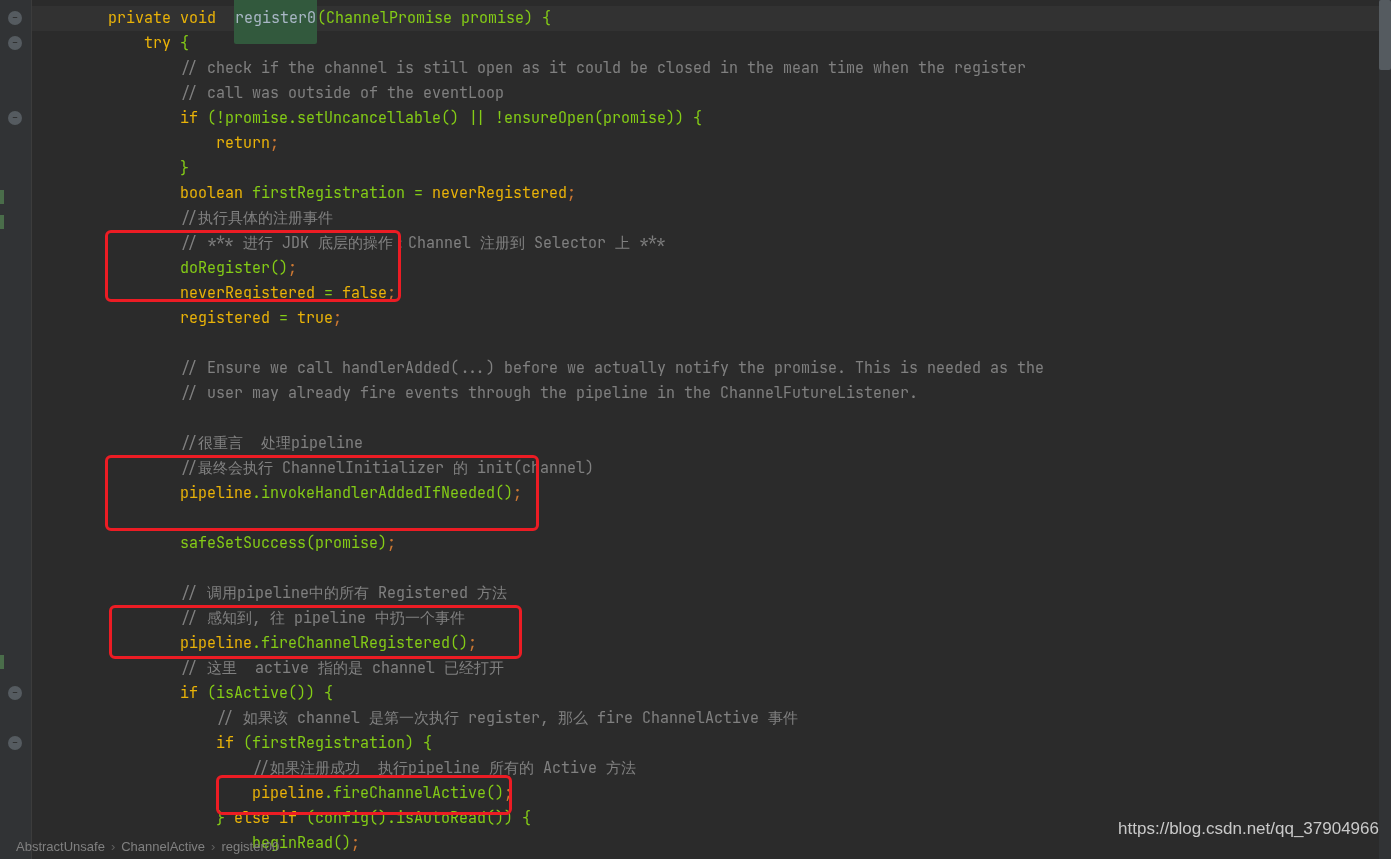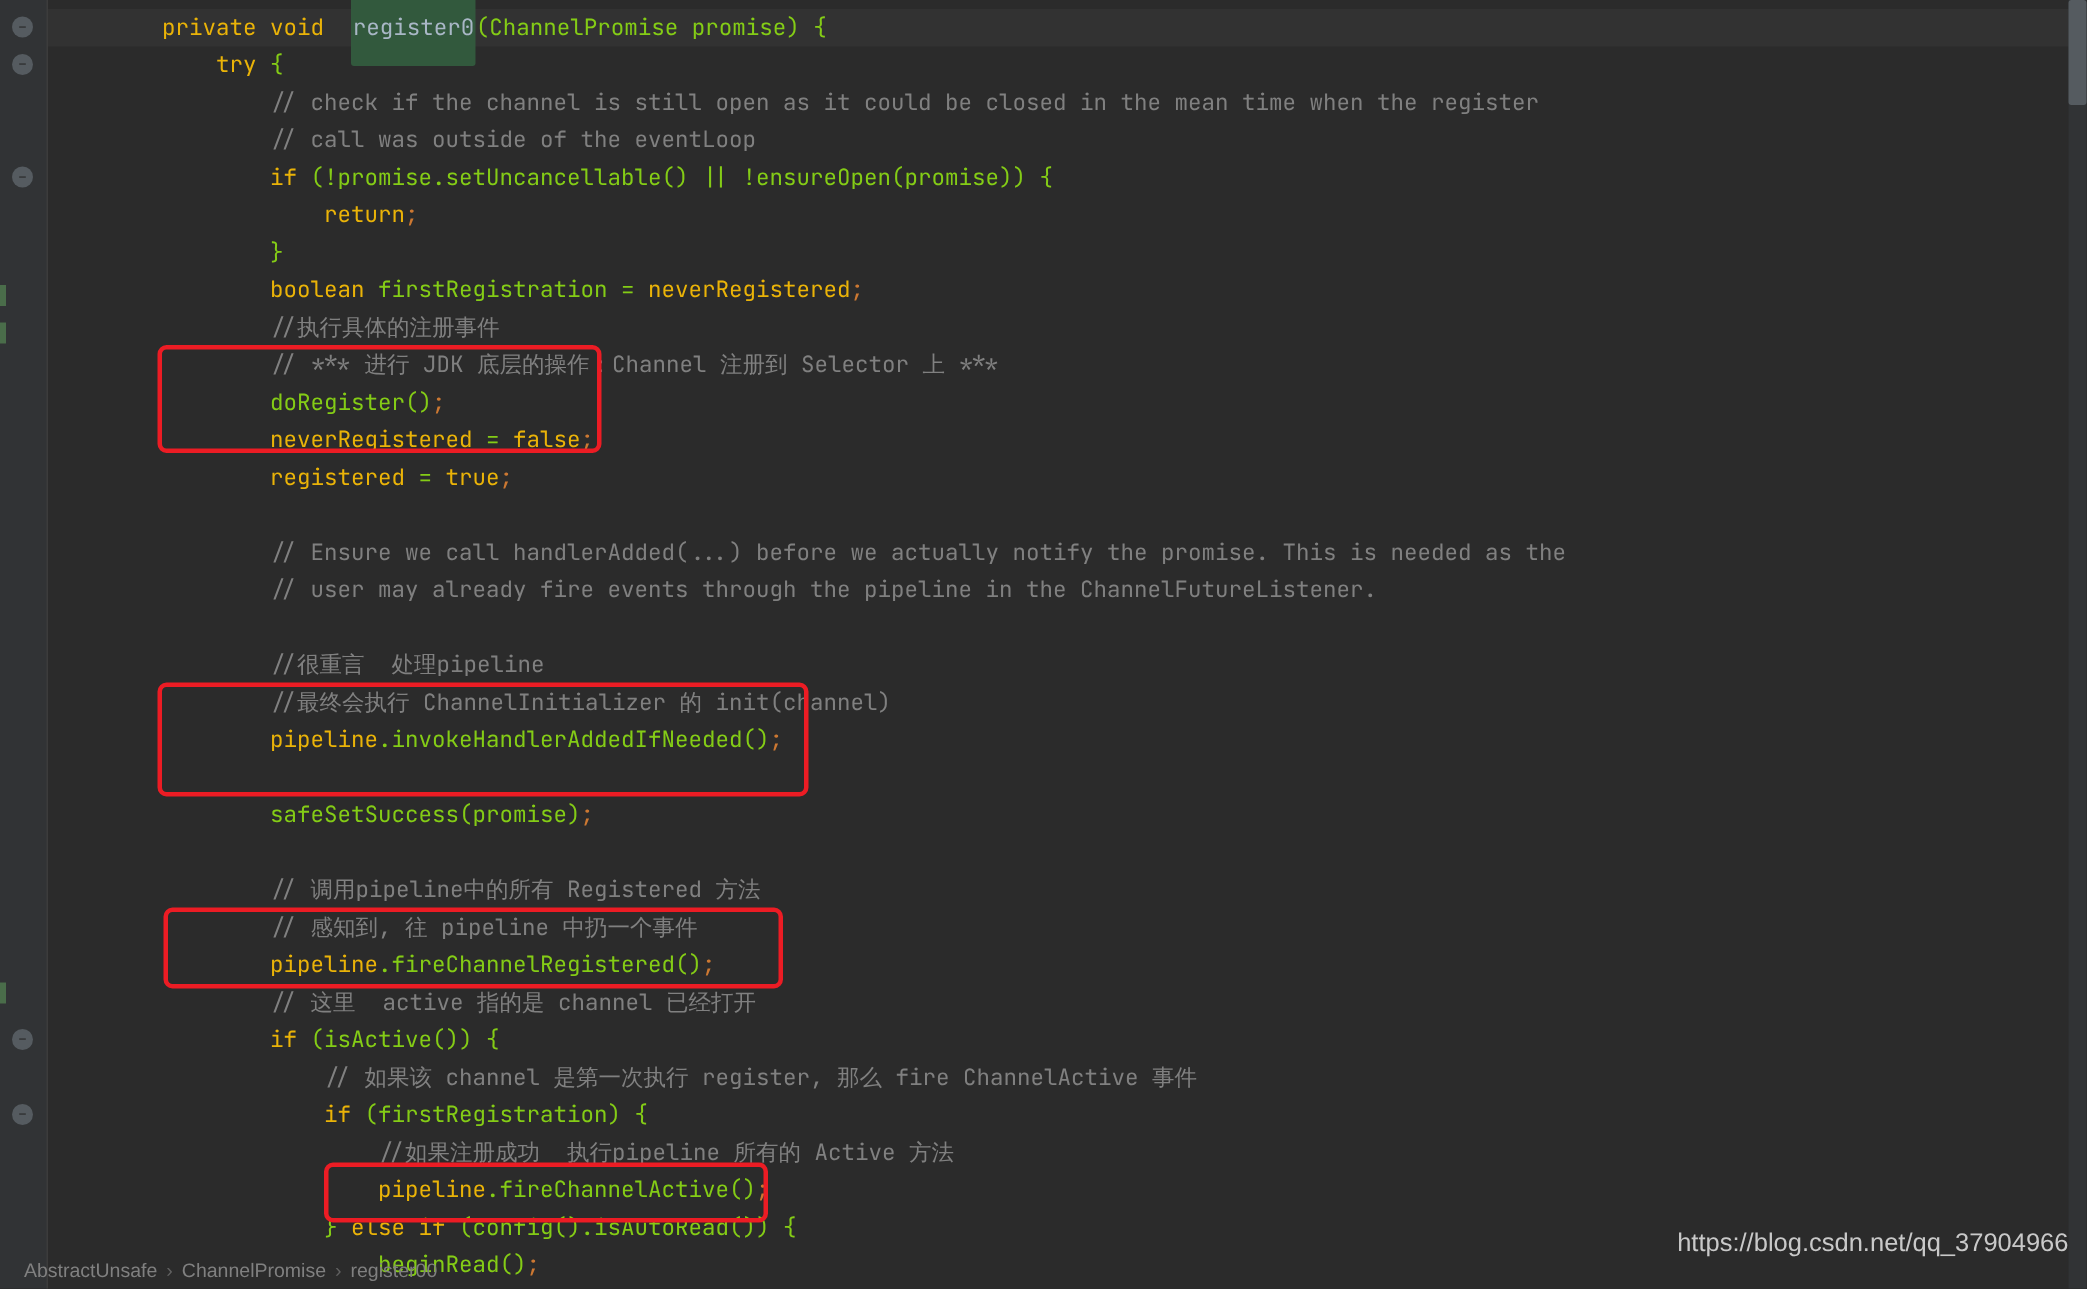--- a/index.html
+++ b/index.html
@@ -92,19 +92,19 @@
       <div class="side-hint" style="top: 215px; height: 14px;"></div>
       <div class="side-hint" style="top: 655px; height: 14px;"></div>
     </div>
   <div class="code" id="code"><div class="code-line line-cursor"><span class="id">        </span><span class="kw">private</span><span class="id"> </span><span class="kw">void</span><span class="id"> </span><span class="id"> </span><span class="method-hl">register0</span><span class="id">(ChannelPromise promise) {</span></div><div class="code-line"><span class="id">            </span><span class="kw">try</span><span class="id"> {</span></div><div class="code-line"><span class="id">                </span><span class="cmt">// check if the channel is still open as it could be closed in the mean time when the register</span></div><div class="code-line"><span class="id">                </span><span class="cmt">// call was outside of the eventLoop</span></div><div class="code-line"><span class="id">                </span><span class="kw">if</span><span class="id"> (!promise.setUncancellable() || !ensureOpen(promise)) {</span></div><div class="code-line"><span class="id">                    </span><span class="kw">return</span><span class="semi">;</span></div><div class="code-line"><span class="id">                </span><span class="id">}</span></div><div class="code-line"><span class="id">                </span><span class="kw">boolean</span><span class="id"> firstRegistration = </span><span class="var">neverRegistered</span><span class="semi">;</span></div><div class="code-line"><span class="id">                </span><span class="cmt">//执行具体的注册事件</span></div><div class="code-line"><span class="id">                </span><span class="cmt">// *** 进行 JDK 底层的操作：Channel 注册到 Selector 上 ***</span></div><div class="code-line"><span class="id">                </span><span class="id">doRegister()</span><span class="semi">;</span></div><div class="code-line"><span class="id">                </span><span class="var">neverRegistered</span><span class="id"> = </span><span class="kw">false</span><span class="semi">;</span></div><div class="code-line"><span class="id">                </span><span class="var">registered</span><span class="id"> = </span><span class="kw">true</span><span class="semi">;</span></div><div class="code-line"><span class="id">                </span></div><div class="code-line"><span class="id">                </span><span class="cmt">// Ensure we call handlerAdded(...) before we actually notify the promise. This is needed as the</span></div><div class="code-line"><span class="id">                </span><span class="cmt">// user may already fire events through the pipeline in the ChannelFutureListener.</span></div><div class="code-line"><span class="id">                </span></div><div class="code-line"><span class="id">                </span><span class="cmt">//很重言  处理pipeline</span></div><div class="code-line"><span class="id">                </span><span class="cmt">//最终会执行 ChannelInitializer 的 init(channel)</span></div><div class="code-line"><span class="id">                </span><span class="var">pipeline</span><span class="id">.invokeHandlerAddedIfNeeded()</span><span class="semi">;</span></div><div class="code-line"><span class="id">                </span></div><div class="code-line"><span class="id">                </span><span class="id">safeSetSuccess(promise)</span><span class="semi">;</span></div><div class="code-line"><span class="id">                </span></div><div class="code-line"><span class="id">                </span><span class="cmt">// 调用pipeline中的所有 Registered 方法</span></div><div class="code-line"><span class="id">                </span><span class="cmt">// 感知到, 往 pipeline 中扔一个事件</span></div><div class="code-line"><span class="id">                </span><span class="var">pipeline</span><span class="id">.fireChannelRegistered()</span><span class="semi">;</span></div><div class="code-line"><span class="id">                </span><span class="cmt">// 这里  active 指的是 channel 已经打开</span></div><div class="code-line"><span class="id">                </span><span class="kw">if</span><span class="id"> (isActive()) {</span></div><div class="code-line"><span class="id">                    </span><span class="cmt">// 如果该 channel 是第一次执行 register, 那么 fire ChannelActive 事件</span></div><div class="code-line"><span class="id">                    </span><span class="kw">if</span><span class="id"> (firstRegistration) {</span></div><div class="code-line"><span class="id">                        </span><span class="cmt">//如果注册成功  执行pipeline 所有的 Active 方法</span></div><div class="code-line"><span class="id">                        </span><span class="var">pipeline</span><span class="id">.fireChannelActive()</span><span class="semi">;</span></div><div class="code-line"><span class="id">                    </span><span class="id">} </span><span class="kw">else if</span><span class="id"> (config().isAutoRead()) {</span></div><div class="code-line"><span class="id">                        </span><span class="id">beginRead()</span><span class="semi">;</span></div></div>
 </div>
 
 <div class="scrolltrack">
   <div class="scrollthumb"></div>
 </div>
 
-<div class="breadcrumb" id="breadcrumb"><span>AbstractUnsafe</span><span class="sep">›</span><span>ChannelPromise</span><span class="sep">›</span><span>register00</span></div>
+<div class="breadcrumb" id="breadcrumb"><span>AbstractUnsafe</span><span class="sep">›</span><span>ChannelActive</span><span class="sep">›</span><span>register00</span></div>
 <div class="watermark">https://blog.csdn.net/qq_37904966</div>
 
 <div class="box" style="top: 230px; left: 105px; width: 296px; height: 72px;"></div>
 <div class="box" style="top: 455px; left: 105px; width: 434px; height: 76px;"></div>
 <div class="box" style="top: 605px; left: 109px; width: 413px; height: 54px;"></div>
 <div class="box" style="top: 775px; left: 216px; width: 296px; height: 40px;"></div>
 
 </body></html>

